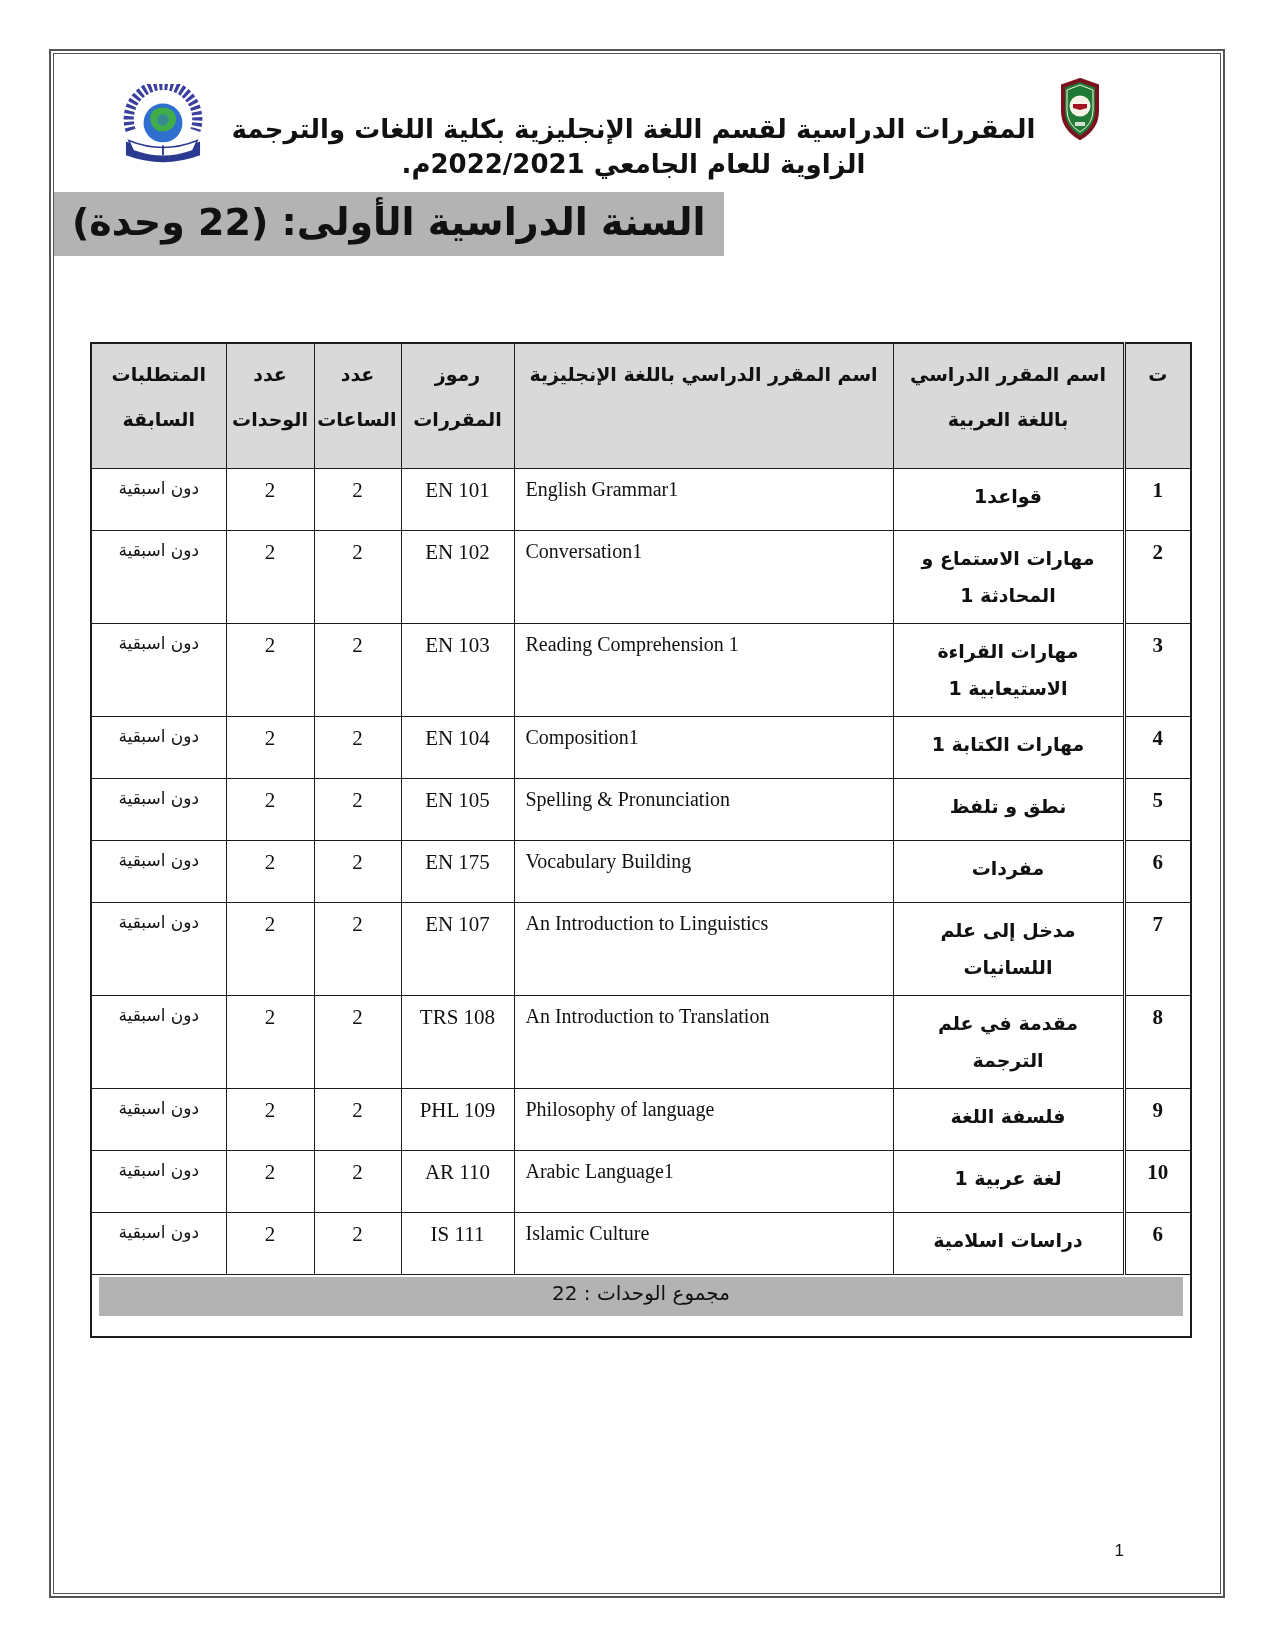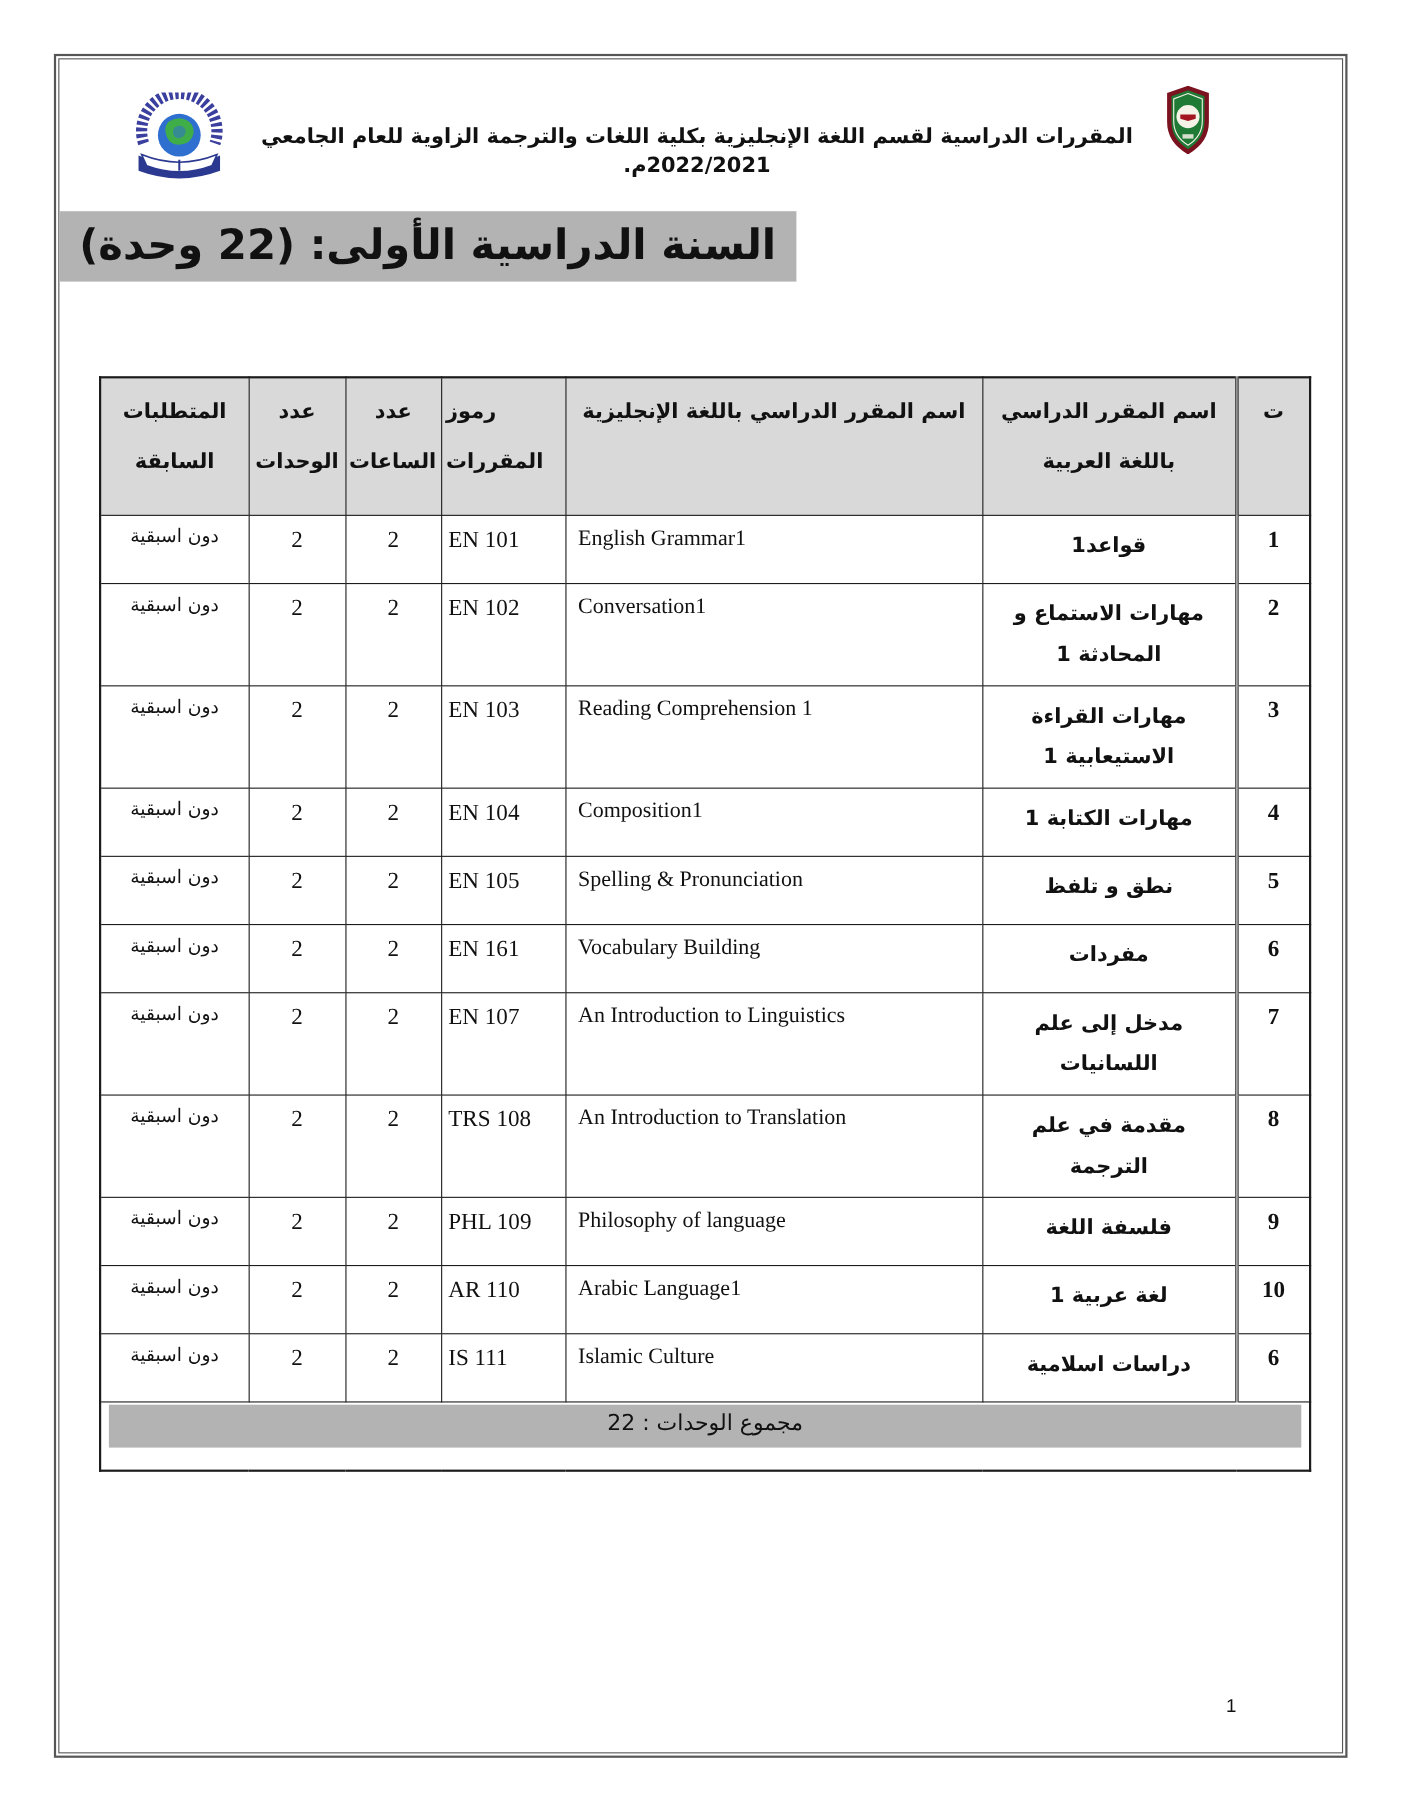--- a/index.html
+++ b/index.html
@@ -14,21 +14,21 @@
   }
   .sheet-inner { position:absolute; inset:2px; border:1px solid #565656; background:#fff; }
 
   
   .doc-header { position:relative; height:136px; }
   .logo-university { position:absolute; left:62px; top:30px; width:94px; height:88px; }
   .logo-college   { position:absolute; right:120px; top:24px; width:40px; height:62px; }
   .header-line {
     position:absolute; left:165px; right:172px; top:58px;
     direction:rtl; text-align:center;
-    font-size:19px; font-weight:bold; line-height:1.35;
+    font-size:26px; font-weight:bold; line-height:1.35;
   }
 
   
   .title-wrap { text-align:left; margin-top:2px; }
   .doc-title {
     display:inline-block; direction:rtl;
     background:var(--highlight-gray, #b3b3b3);
     padding:8px 18px 12px 18px;
     font-size:38px; font-weight:bold; letter-spacing:0.5px;
   }
@@ -50,21 +50,21 @@
   .course-table tbody tr.course-row { height:62px; }
 
   .c-no {
     font-family:"Liberation Serif", serif; font-weight:bold; font-size:21px;
     text-align:center; border-left:3px double #1c1c1c !important;
   }
   th.c-no { font-family:"DejaVu Sans", sans-serif; font-size:20px; }
   .c-ar   { font-size:19px; font-weight:bold; text-align:center; line-height:1.95; }
   .c-en   { direction:ltr; text-align:left; font-family:Liberation Serif, serif; font-size:20px; padding-left:11px !important; }
   th.c-en { direction:rtl; text-align:center; font-family:"DejaVu Sans", sans-serif; padding-left:4px !important; }
-  .c-code { font-family:"Liberation Serif", serif; font-size:21px; text-align:left; direction:ltr; }
+  .c-code { font-family:"Liberation Serif", serif; font-size:21px; text-align:center; direction:ltr; }
   th.c-code, th.c-hours, th.c-units, th.c-prereq { font-family:"DejaVu Sans", sans-serif; direction:rtl; }
   .c-hours, .c-units { font-family:"Liberation Serif", serif; font-size:21px; text-align:center; }
   .c-prereq { font-size:17px; font-weight:normal; text-align:center; font-family:"DejaVu Sans", sans-serif; }
   th.c-prereq { font-size:19px; font-weight:bold; }
 
   .footer-cell { padding:2px 7px 20px 7px !important; }
   .total-band {
     background:var(--highlight-gray, #b3b3b3);
     height:39px; line-height:33px; text-align:center;
     direction:rtl; font-size:20px; font-weight:normal;
@@ -171,21 +171,21 @@
     <td class="c-en">Spelling &amp; Pronunciation</td>
     <td class="c-code">EN 105</td>
     <td class="c-hours">2</td>
     <td class="c-units">2</td>
     <td class="c-prereq">دون اسبقية</td>
   </tr>
           <tr class="course-row">
     <td class="c-no">6</td>
     <td class="c-ar">مفردات</td>
     <td class="c-en">Vocabulary Building</td>
-    <td class="c-code">EN 161</td>
+    <td class="c-code">EN 175</td>
     <td class="c-hours">2</td>
     <td class="c-units">2</td>
     <td class="c-prereq">دون اسبقية</td>
   </tr>
           <tr class="course-row">
     <td class="c-no">7</td>
     <td class="c-ar">مدخل إلى علم اللسانيات</td>
     <td class="c-en">An Introduction to Linguistics</td>
     <td class="c-code">EN 107</td>
     <td class="c-hours">2</td>

